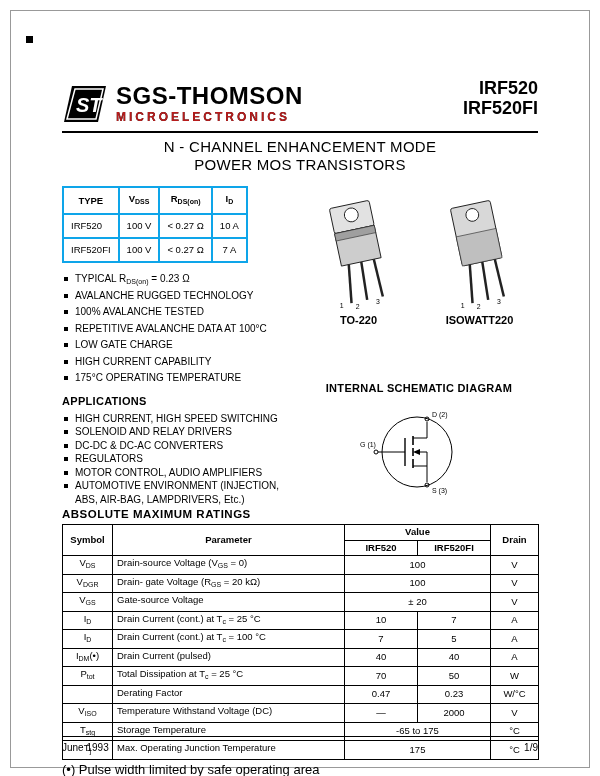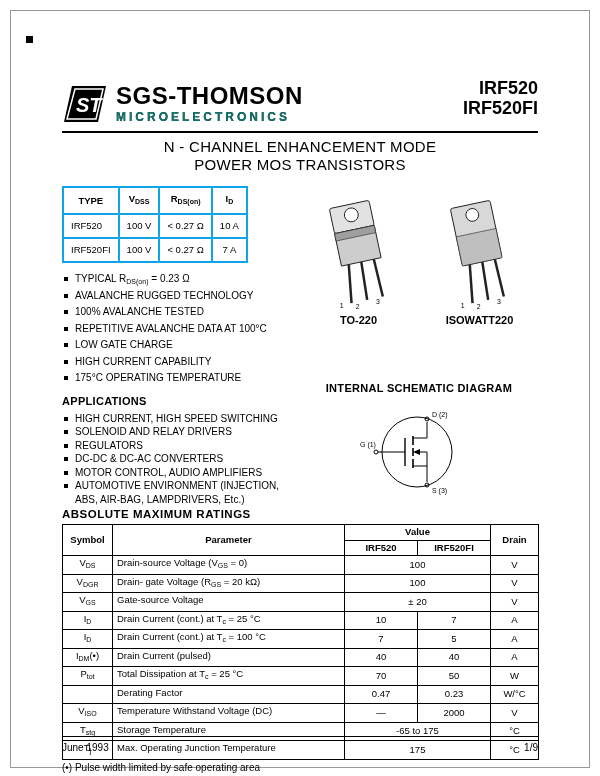--- a/index.html
+++ b/index.html
@@ -6,21 +6,21 @@
   body { background:#e8e8e8; font-family:"Liberation Sans", sans-serif; color:#000; }
   .page { position:relative; width:600px; height:776px; background:#fff; margin:0 auto; overflow:hidden; }
   .frame { position:absolute; left:10px; top:10px; right:10px; bottom:8px; border:1px solid #999; }
   .regmark { position:absolute; left:26px; top:36px; width:7px; height:7px; background:#000; }
 
   
   .hdr { position:absolute; left:62px; top:82px; width:476px; height:48px; }
   .logo-row { position:absolute; left:0; top:2px; display:flex; align-items:flex-start; }
   .st-logo { width:46px; height:40px; margin-right:8px; }
   .brand { font-size:24px; font-weight:bold; letter-spacing:0.5px; line-height:24px; }
-  .brand-sub { font-size:12px; font-weight:bold; letter-spacing:3px; margin-top:1px; color:#0f766e;
+  .brand-sub { font-size:12px; font-weight:bold; letter-spacing:3px; margin-top:1px; color:#b91c1c;
                text-shadow:0 0 0 #000; border-top:1px solid #fff; }
   .parts { position:absolute; right:0; top:-4px; text-align:right; font-size:18px; font-weight:bold; line-height:20px; }
   .hdr-rule { position:absolute; left:62px; top:131px; width:476px; height:2px; background:#000; }
 
   .title { position:absolute; left:62px; top:138px; width:476px; text-align:center;
            font-size:15px; line-height:18px; letter-spacing:0.3px; }
 
   
   .leftcol { position:absolute; left:62px; top:186px; width:252px; }
   table.type-table { border-collapse:collapse; font-size:9.5px; margin-bottom:9px; }
@@ -44,21 +44,21 @@
   .schem-svg { display:block; margin:6px auto 0 auto; }
 
   
   .amr { position:absolute; left:62px; top:508px; width:476px; }
   .amr-h { font-size:11.5px; font-weight:bold; letter-spacing:0.5px; margin-bottom:4px; }
   table.amr-t { border-collapse:collapse; width:476px; font-size:9.5px; table-layout:fixed; }
   table.amr-t th, table.amr-t td { border:1px solid #000; padding:1px 4px; line-height:12.5px; overflow:hidden; white-space:nowrap; }
   table.amr-t th { font-weight:bold; text-align:center; }
   td.sym, td.val, td.unit { text-align:center; }
   td.par { text-align:left; }
-  .fnote { font-size:10px; margin-top:2px; }
+  .fnote { font-size:13px; margin-top:2px; }
 
   .footer { position:absolute; left:62px; top:736px; width:476px; border-top:1.5px solid #000; }
   .footer-in { display:flex; justify-content:space-between; font-size:10px; padding-top:5px; }
 
   svg line, svg path, svg circle, svg rect, svg polygon { vector-effect:non-scaling-stroke; }
   .svgtxt { font-family:"Liberation Sans", sans-serif; }
 </style>
 </head>
 <body>
 
@@ -152,25 +152,25 @@
       <li>
           <span class="sq"></span>
           <span>HIGH CURRENT, HIGH SPEED SWITCHING</span>
         </li>
       <li>
           <span class="sq"></span>
           <span>SOLENOID AND RELAY DRIVERS</span>
         </li>
       <li>
           <span class="sq"></span>
+          <span>DC-DC &amp; DC-AC CONVERTERS</span>
+        </li>
+      <li>
+          <span class="sq"></span>
           <span>REGULATORS</span>
-        </li>
-      <li>
-          <span class="sq"></span>
-          <span>DC-DC &amp; DC-AC CONVERTERS</span>
         </li>
       <li>
           <span class="sq"></span>
           <span>MOTOR CONTROL, AUDIO AMPLIFIERS</span>
         </li>
       <li>
           <span class="sq"></span>
           <span>AUTOMOTIVE ENVIRONMENT (INJECTION, ABS, AIR-BAG, LAMPDRIVERS, Etc.)</span>
         </li>
     </ul>

